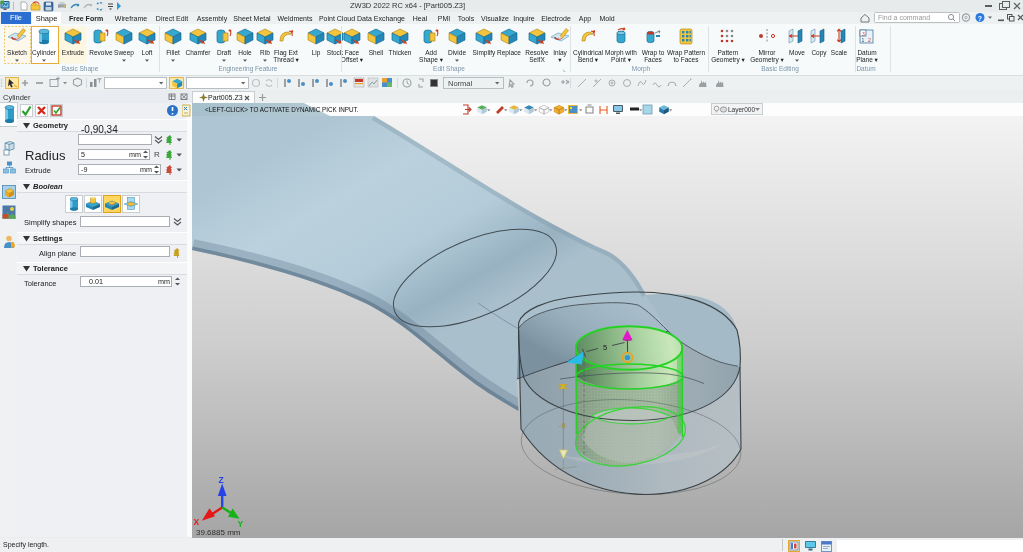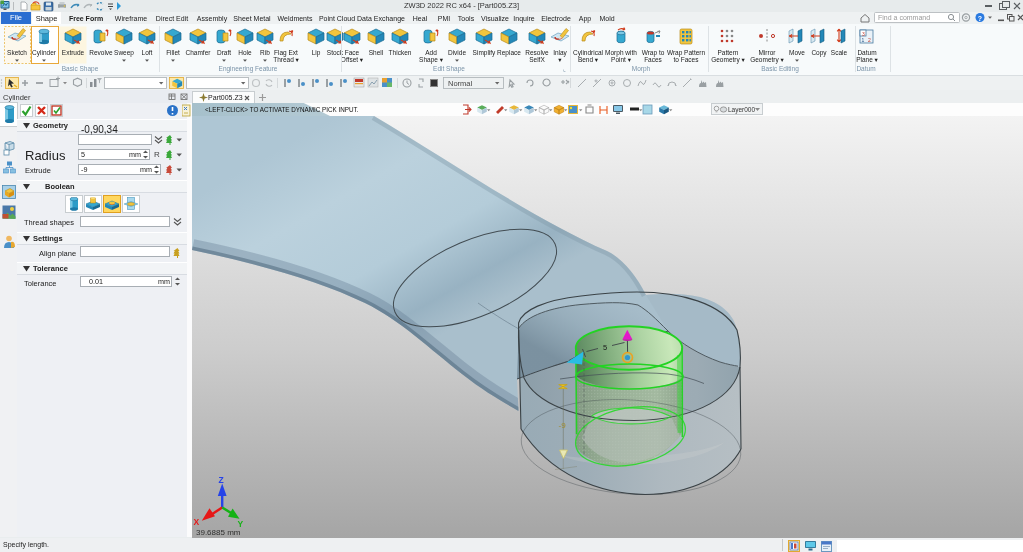--- a/index.html
+++ b/index.html
@@ -5,21 +5,21 @@
   body{width:1023px;height:552px;overflow:hidden;font-family:"Liberation Sans",sans-serif;}
   #root{position:absolute;top:0;left:0;width:1023px;height:552px;background:#e9edee;overflow:hidden;}
   .abs{position:absolute;}
   .txt{white-space:nowrap;}
 </style>
 </head>
 <body>
 <div id="root">
 
 <div class="abs" style="left:0;top:0;width:1023px;height:12px;background:#e7ebec;"></div>
-<div class="abs txt" style="left:350px;top:1px;width:223px;height:10px;font-size:7.5px;color:#333;text-align:center;line-height:10px;">ZW3D 2022 RC x64 - [Part005.Z3]</div>
+<div class="abs txt" style="left:350px;top:1px;width:223px;height:10px;font-size:7.5px;color:#333;line-height:10px;">ZW3D 2022 RC x64 - [Part005.Z3]</div>
 <svg class="abs" style="left:0;top:0" width="130" height="12" viewBox="0 0 130 12">
 <g>
  <rect x="0.5" y="1" width="9" height="7.5" rx="1" fill="#1e5f8e"></rect>
         <rect x="1.5" y="2" width="7" height="5.5" fill="#7ec3e8"></rect>
         <path d="M2.5 6.5 l2 -3 l1.5 2 l1.5 -2.5" stroke="#1e5f8e" stroke-width="1" fill="none"></path>
         <rect x="3.5" y="8.5" width="3" height="1.5" fill="#555"></rect>
         <rect x="0.5" y="0.5" width="3.5" height="3.5" fill="#4a9e3f"></rect>
  <rect x="13" y="2" width="1" height="8" fill="#b8bcbe"></rect>
  <path d="M21 2 h4 l2 2 v6 h-6 z" fill="#fdfdfd" stroke="#9aa0a3" stroke-width="0.8"></path>
  <path d="M31 5 h9 v5 h-9 z" fill="#f6c63d" stroke="#c8931a" stroke-width="0.7"></path>
@@ -740,21 +740,21 @@
       <path d="M5 1 l2 3 h-1.3 l1.3 2.5 h-1.2 l1.2 2.5 h-6 l1.2 -2.5 h-1.2 l1.3 -2.5 h-1.3 z" fill="#c84a3a"></path>
       <path d="M5 9 v2" stroke="#c84a3a" stroke-width="1"></path>
     </svg>
     <svg class="abs" style="left:176px;top:168px" width="7" height="5">
       <path d="M0.5 0.5 l2.7 3 l2.7 -3 z" fill="#555"></path>
     </svg>
     <div class="abs" style="left:17px;top:180px;width:170px;height:13px;background:#f2f4f6;border-top:1px solid #fff;border-bottom:1px solid #d8dce2;box-sizing:border-box;"></div>
     <svg class="abs" style="left:23px;top:184px" width="8" height="6">
       <path d="M0 0 h7 l-3.5 5.5 z" fill="#333"></path>
     </svg>
-    <div class="abs txt" style="left:45px;top:181px;font-size:7.5px;font-weight:bold;color:#222;line-height:11px;">Boolean</div>
+    <div class="abs txt" style="left:33px;top:181px;font-size:7.5px;font-weight:bold;color:#222;line-height:11px;font-style:italic;">Boolean</div>
     <div class="abs" style="left:65px;top:195px;width:18px;height:18px;background:#fff;border:1px solid #c8cdd0;box-sizing:border-box;"></div>
     <svg class="abs" style="left:69px;top:197px" width="10" height="14">
       <rect x="1" y="2" width="8" height="10" fill="#2e9cc8"></rect>
       <rect x="1" y="2" width="2.5" height="10" fill="#7cc8e4"></rect>
       <ellipse cx="5" cy="12" rx="4" ry="1.8" fill="#1e7aa8"></ellipse>
       <ellipse cx="5" cy="2" rx="4" ry="1.8" fill="#5cb8dc" stroke="#1a6a92" stroke-width="0.5"></ellipse>
     </svg>
     <div class="abs" style="left:84px;top:195px;width:18px;height:18px;background:#fff;border:1px solid #c8cdd0;box-sizing:border-box;"></div>
     <svg class="abs" style="left:85px;top:196px" width="16" height="16">
       <path d="M1 8 L8 5 L15 8 L8 11 Z" fill="#35a8d0" stroke="#1a6a92" stroke-width="0.5"></path>
@@ -770,21 +770,21 @@
       <path d="M15 8 L8 11 v3 L15 11 Z" fill="#1a6a92"></path>
       <ellipse cx="8" cy="7.5" rx="3" ry="1.4" fill="#c05030"></ellipse>
       <ellipse cx="8" cy="7" rx="3" ry="1.4" fill="#f2c53d"></ellipse>
     </svg>
     <div class="abs" style="left:122px;top:195px;width:18px;height:18px;background:#fff;border:1px solid #c8cdd0;box-sizing:border-box;"></div>
     <svg class="abs" style="left:123px;top:196px" width="16" height="16">
       <rect x="4.5" y="1.5" width="7" height="12" fill="#a8d8ec" stroke="#4a98c0" stroke-width="0.6"></rect>
       <path d="M1 8 L8 5.5 L15 8 L8 10.5 Z" fill="#88c8e0" stroke="#4a98c0" stroke-width="0.5"></path>
       <ellipse cx="8" cy="8" rx="3.5" ry="1.5" fill="#f2c53d" stroke="#b8891a" stroke-width="0.5"></ellipse>
     </svg>
-    <div class="abs txt" style="left:24px;top:217px;font-size:7.5px;color:#222;line-height:11px;">Thread shapes</div>
+    <div class="abs txt" style="left:24px;top:217px;font-size:7.5px;color:#222;line-height:11px;">Simplify shapes</div>
     <div class="abs" style="left:80px;top:216px;width:90px;height:11px;background:#fff;border:1px solid #a8aeb4;box-sizing:border-box;"></div>
     <svg class="abs" style="left:173px;top:218px" width="9" height="8">
       <path d="M1 0.5 l3.5 3 l3.5 -3 M1 4 l3.5 3 l3.5 -3" fill="none" stroke="#555" stroke-width="1.1"></path>
     </svg>
     <div class="abs" style="left:17px;top:232px;width:170px;height:13px;background:#f2f4f6;border-top:1px solid #fff;border-bottom:1px solid #d8dce2;box-sizing:border-box;"></div>
     <svg class="abs" style="left:23px;top:236px" width="8" height="6">
       <path d="M0 0 h7 l-3.5 5.5 z" fill="#333"></path>
     </svg>
     <div class="abs txt" style="left:33px;top:233px;font-size:7.5px;font-weight:bold;color:#222;line-height:11px;">Settings</div>
     <div class="abs txt" style="left:39px;top:248px;font-size:7.5px;color:#222;line-height:11px;">Align plane</div>

